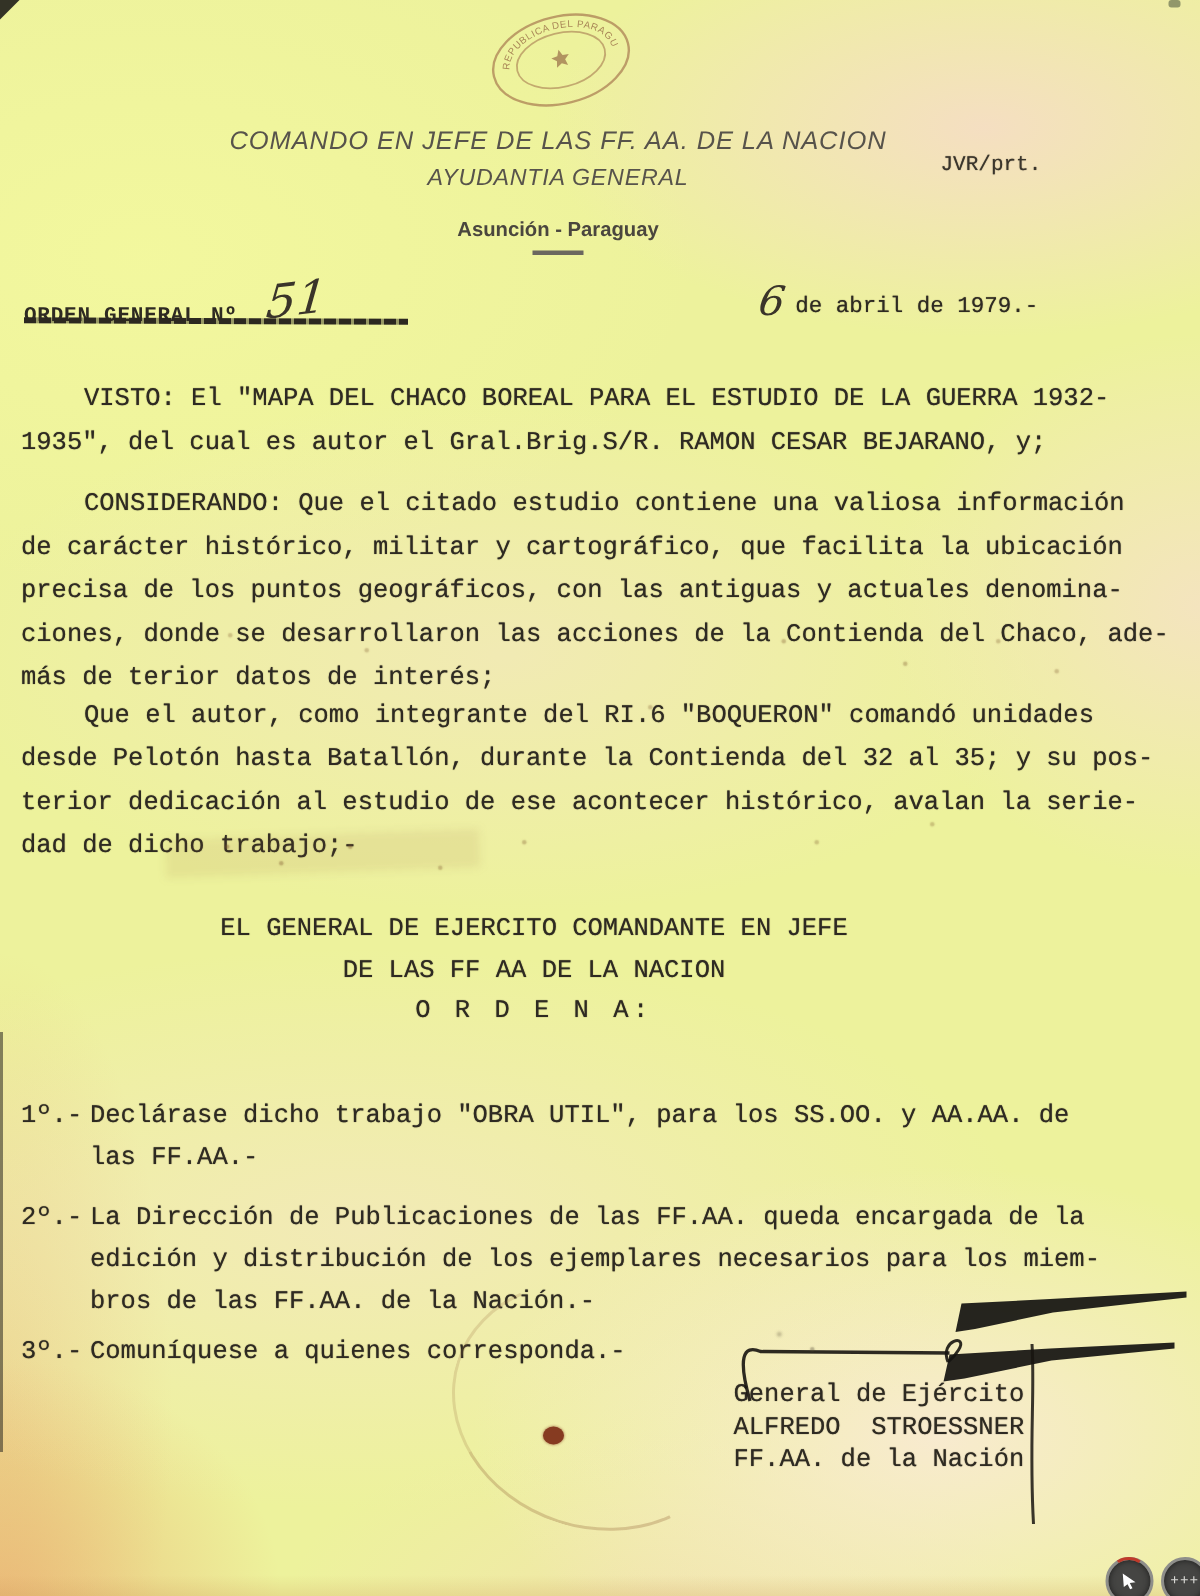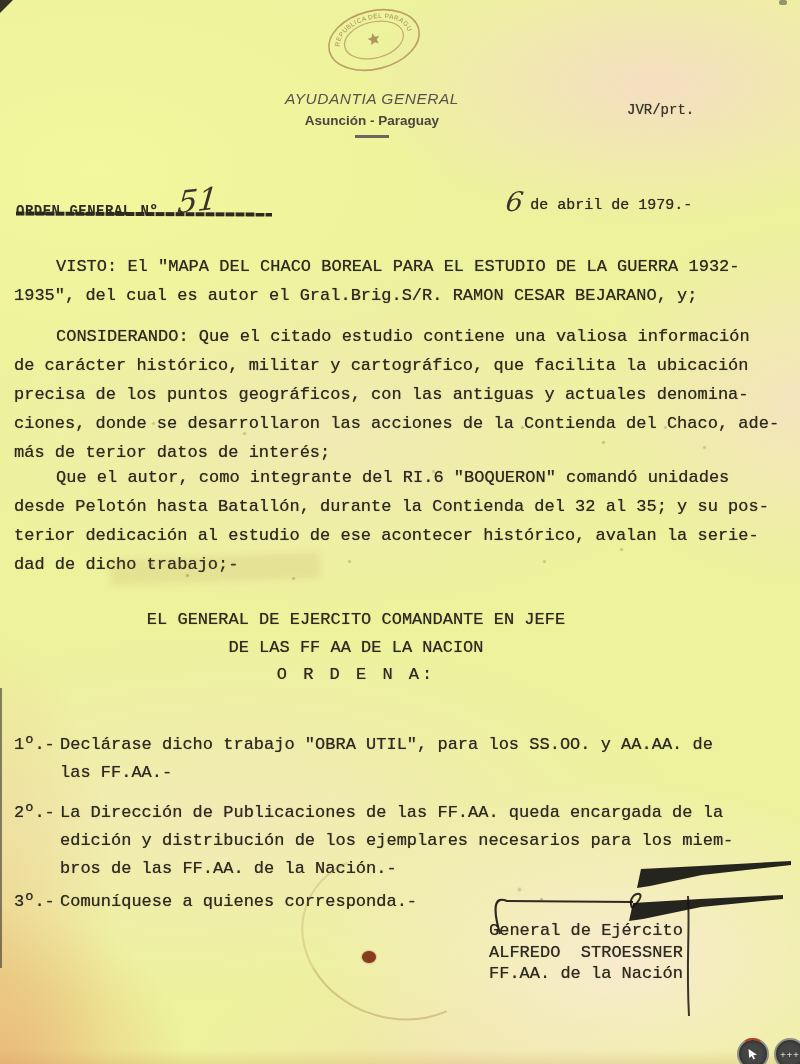--- a/index.html
+++ b/index.html
@@ -22,21 +22,21 @@
     text-shadow:0 0 .7px rgba(44,38,26,.75);}
   .indent{text-indent:42px;}
   .block{position:absolute;left:14px;width:778px;}
 
   
   .seal{position:absolute;left:322px;top:6px;filter:blur(.3px);opacity:.9;}
   .hdr{position:absolute;top:84px;left:0;width:744px;text-align:center;
     font-family:"Liberation Sans",sans-serif;color:#57534b;}
   .hdr-l1{font-size:17px;font-style:italic;letter-spacing:.6px;}
   .hdr-l2{font-size:15.5px;font-style:italic;margin-top:6px;letter-spacing:.5px;}
-  .hdr-l3{font-size:13.5px;font-weight:bold;margin-top:5px;color:#4a463e;}
+  .hdr-l3{font-size:13.5px;font-weight:bold;margin-top:17px;color:#4a463e;}
   .hdr-rule{width:34px;height:3px;background:#6b675f;margin:7px auto 0;}
   .ref{position:absolute;left:627px;top:102px;font-size:14px;font-weight:normal;color:#3a352c;
     text-shadow:0 0 .7px rgba(44,38,26,.7);}
 
   
   .order-line{position:absolute;left:16px;top:186px;}
   .order-label{font-size:14px;font-weight:bold;letter-spacing:.5px;}
   .hand{font-family:"DejaVu Serif",serif;font-style:italic;color:#3a342a;}
   .order-num{display:inline-block;font-size:31px;margin-left:10px;
     transform:skewX(-12deg) rotate(-7deg);position:relative;top:-4px;}
@@ -111,20 +111,21 @@
       <ellipse cx="52" cy="34" rx="30" ry="18" fill="none" stroke="#a5764e" stroke-width="1.2" opacity=".65"></ellipse>
       <path id="sealarc" d="M 17,34 A 35,21 0 0 1 87,34" fill="none" stroke="none"></path>
       <text font-family="Liberation Sans, sans-serif" font-size="6.5" letter-spacing=".4" fill="#9a6f48" opacity=".9">
         <textPath href="#sealarc" startOffset="2%">REPUBLICA DEL PARAGUAY</textPath>
       </text>
       <path d="M52,27 l1.8,4 4.2,.4 -3.2,2.8 1,4.2 -3.8,-2.2 -3.8,2.2 1,-4.2 -3.2,-2.8 4.2,-.4 z" fill="#9a6f48" opacity=".8"></path>
     </g>
   </svg>
 
   <div class="hdr">
+    <div class="hdr-l1">COMANDO EN JEFE DE LAS FF. AA. DE LA NACION</div>
     <div class="hdr-l2">AYUDANTIA GENERAL</div>
     <div class="hdr-l3">Asunción - Paraguay</div>
     <div class="hdr-rule"></div>
   </div>
   <div class="ref">JVR/prt.</div>
 
   <div class="order-line">
     <span class="order-label">ORDEN GENERAL Nº</span>
     <span class="hand order-num">51</span>
   </div>

